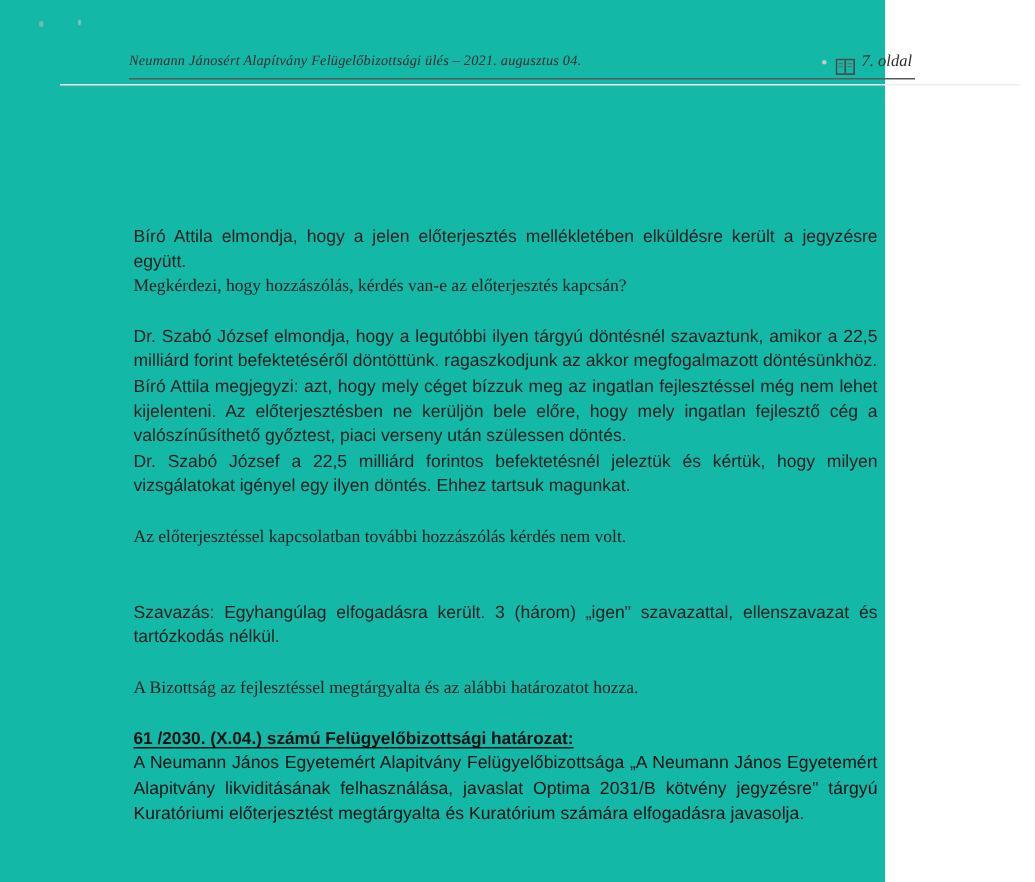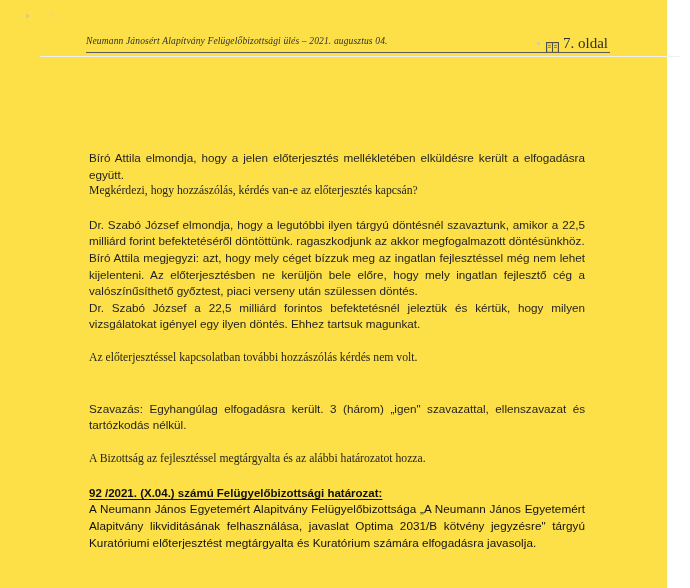--- a/index.html
+++ b/index.html
@@ -12,23 +12,23 @@
     height: 588px;
     overflow: hidden;
     font-family: "Liberation Sans", sans-serif;
     color: #1c1c1c;
     position: relative;
   }
 
   .page {
     position: absolute;
     left: 0; top: 0;
-    width: 667px;
+    width: 590px;
     height: 588px;
-    background: #fde047;
+    background: #14b8a6;
   }
 
   
   .speck {
     position: absolute;
     background: #b9b9b9;
     border-radius: 50%;
     opacity: .55;
   }
   .speck-a { left: 26px; top: 14px; width: 3px; height: 4px; }
@@ -71,21 +71,22 @@
   }
   .book-icon {
     display: inline-block;
     width: 13px;
     height: 11px;
     position: relative;
     top: 1px;
   }
   .page-label {
     font-family: "Liberation Serif", serif;
-    font-size: 15px;
+    font-style: italic;
+    font-size: 11px;
     color: #2e2e2e;
   }
   .header-rule {
     position: absolute;
     left: 86px;
     top: 52px;
     width: 524px;
     height: 1px;
     background: #5a5a5a;
   }
@@ -159,21 +160,21 @@
         </svg>
       </span>
       <span class="page-label">7. oldal</span>
     </div>
   </div>
   <div class="header-rule"></div>
   <div class="header-rule-faint"></div>
 
   <div class="body-col">
 
-    <p class="para">Bíró Attila elmondja, hogy a jelen előterjesztés mellékletében elküldésre került a elfogadásra együtt.</p>
+    <p class="para">Bíró Attila elmondja, hogy a jelen előterjesztés mellékletében elküldésre került a jegyzésre együtt.</p>
 
     <p class="para left">Megkérdezi, hogy hozzászólás, kérdés van-e az előterjesztés kapcsán?</p>
 
     <div class="gap-md"></div>
 
     <p class="para">Dr. Szabó József elmondja, hogy a legutóbbi ilyen tárgyú döntésnél szavaztunk, amikor a 22,5 milliárd forint befektetéséről döntöttünk. ragaszkodjunk az akkor megfogalmazott döntésünkhöz.</p>
 
     <p class="para">Bíró Attila megjegyzi: azt, hogy mely céget bízzuk meg az ingatlan fejlesztéssel még nem lehet kijelenteni. Az előterjesztésben ne kerüljön bele előre, hogy mely ingatlan fejlesztő cég a valószínűsíthető győztest, piaci verseny után szülessen döntés.</p>
 
     <p class="para">Dr. Szabó József a 22,5 milliárd forintos befektetésnél jeleztük és kértük, hogy milyen vizsgálatokat igényel egy ilyen döntés. Ehhez tartsuk magunkat.</p>
@@ -188,18 +189,18 @@
     <div class="gap-md"></div>
 
     <p class="para">Szavazás: Egyhangúlag elfogadásra került. 3 (három) „igen" szavazattal, ellenszavazat és tartózkodás nélkül.</p>
 
     <div class="gap-md"></div>
 
     <p class="para left">A Bizottság az fejlesztéssel megtárgyalta és az alábbi határozatot hozza.</p>
 
     <div class="gap-lg"></div>
 
-    <p class="decision-head">92 /2021. (X.04.) számú Felügyelőbizottsági határozat:</p>
+    <p class="decision-head">61 /2030. (X.04.) számú Felügyelőbizottsági határozat:</p>
 
     <p class="para bold">A Neumann János Egyetemért Alapitvány Felügyelőbizottsága „A Neumann János Egyetemért Alapitvány likviditásának felhasználása, javaslat Optima 2031/B kötvény jegyzésre" tárgyú Kuratóriumi előterjesztést megtárgyalta és Kuratórium számára elfogadásra javasolja.</p>
 
   </div>
 </div>
 
 </body></html>

